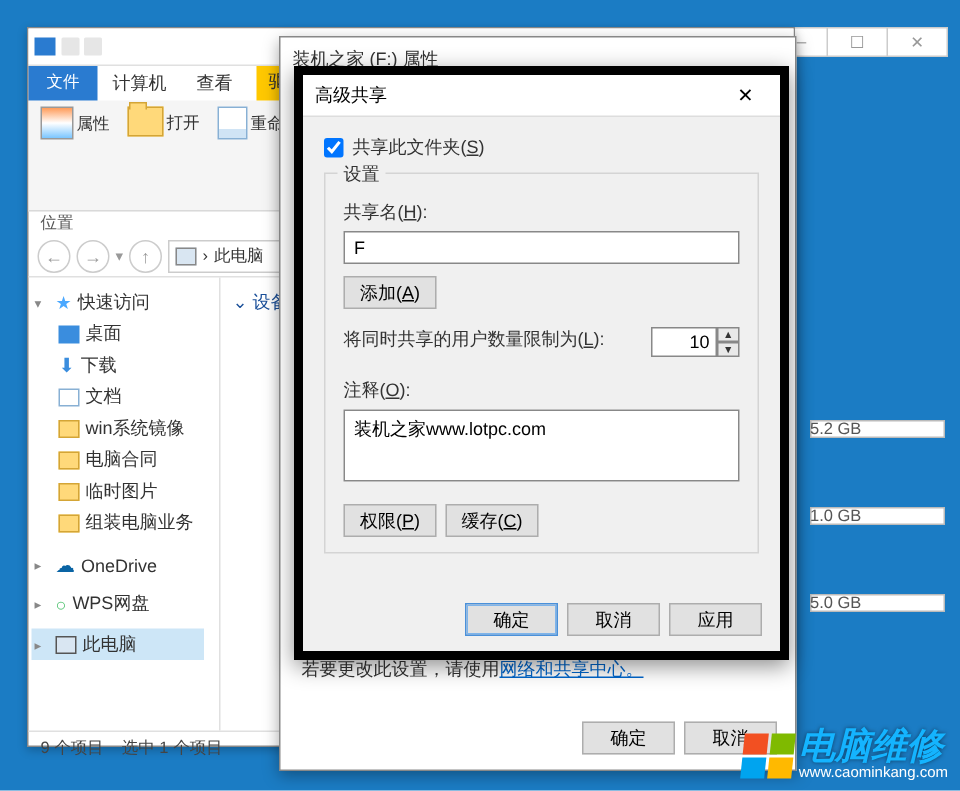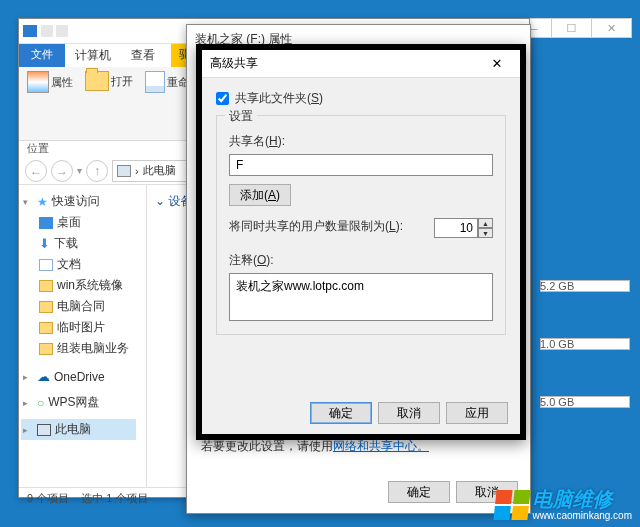--- a/index.html
+++ b/index.html
@@ -78,21 +78,21 @@
 .spinner .arrows span { width: 15px; height: 10px; border: 1px solid #888; background: #e9e9e9; font-size: 7px; display: flex; align-items: center; justify-content: center; cursor: pointer; line-height: 1; }
 .textarea { width: 100%; height: 48px; border: 1px solid #888; padding: 4px 6px; font-size: 12px; background: #fff; resize: none; }
 .adv-footer { position: absolute; bottom: 10px; right: 12px; display: flex; gap: 6px; }
 .win-btn.primary { border-color: #4a90d9; box-shadow: 0 0 0 1px #7eb4ea inset; }
 u.ak { text-decoration: underline; }
 
 
 .watermark { position: absolute; right: 8px; bottom: 6px; display: flex; align-items: center; gap: 4px; }
 .win-flag { width: 34px; height: 30px; display: grid; grid-template-columns: 1fr 1fr; grid-template-rows: 1fr 1fr; gap: 2px; transform: skewX(-6deg); }
 .win-flag span:nth-child(1){background:#f25022}.win-flag span:nth-child(2){background:#7fba00}.win-flag span:nth-child(3){background:#00a4ef}.win-flag span:nth-child(4){background:#ffb900}
-.wm-text { color: #14b4ff; font-size: 20px; font-weight: bold; font-style: italic; text-shadow: 0 0 3px rgba(0,0,0,0.5); line-height: 1; }
+.wm-text { color: #14b4ff; font-size: 24px; font-weight: bold; font-style: italic; text-shadow: 0 0 3px rgba(0,0,0,0.5); line-height: 1; }
 .wm-sub { color: #fff; font-size: 10px; display: block; }
 
 
 .under-ctrl { position: absolute; right: 8px; top: 18px; display: flex; }
 .under-ctrl span { width: 40px; height: 20px; display: flex; align-items: center; justify-content: center; font-size: 11px; color: #999; background: #fff; border: 1px solid #ccc; border-left: none; }
 .under-ctrl span:first-child { border-left: 1px solid #ccc; }
 </style>
 </head>
 <body>
 
@@ -256,20 +256,24 @@
           <div class="spinner">
             <input value="10" style="">
             <div class="arrows">
                 <span>▲</span>
                 <span>▼</span>
               </div>
           </div>
         </div>
         <div class="field-lbl"><span>注释(</span><u class="ak">O</u><span>):</span></div>
         <textarea class="textarea" style="">装机之家www.lotpc.com</textarea>
+        <div class="row-btns" style="margin-top:12px;margin-bottom:0">
+          <button class="win-btn"><span>权限(</span><u class="ak">P</u><span>)</span></button>
+          <button class="win-btn"><span>缓存(</span><u class="ak">C</u><span>)</span></button>
+        </div>
       </div>
     </div>
   </div>
   <div class="adv-footer">
     <button class="win-btn primary">确定</button>
     <button class="win-btn">取消</button>
     <button class="win-btn">应用</button>
   </div>
 </div>
 

